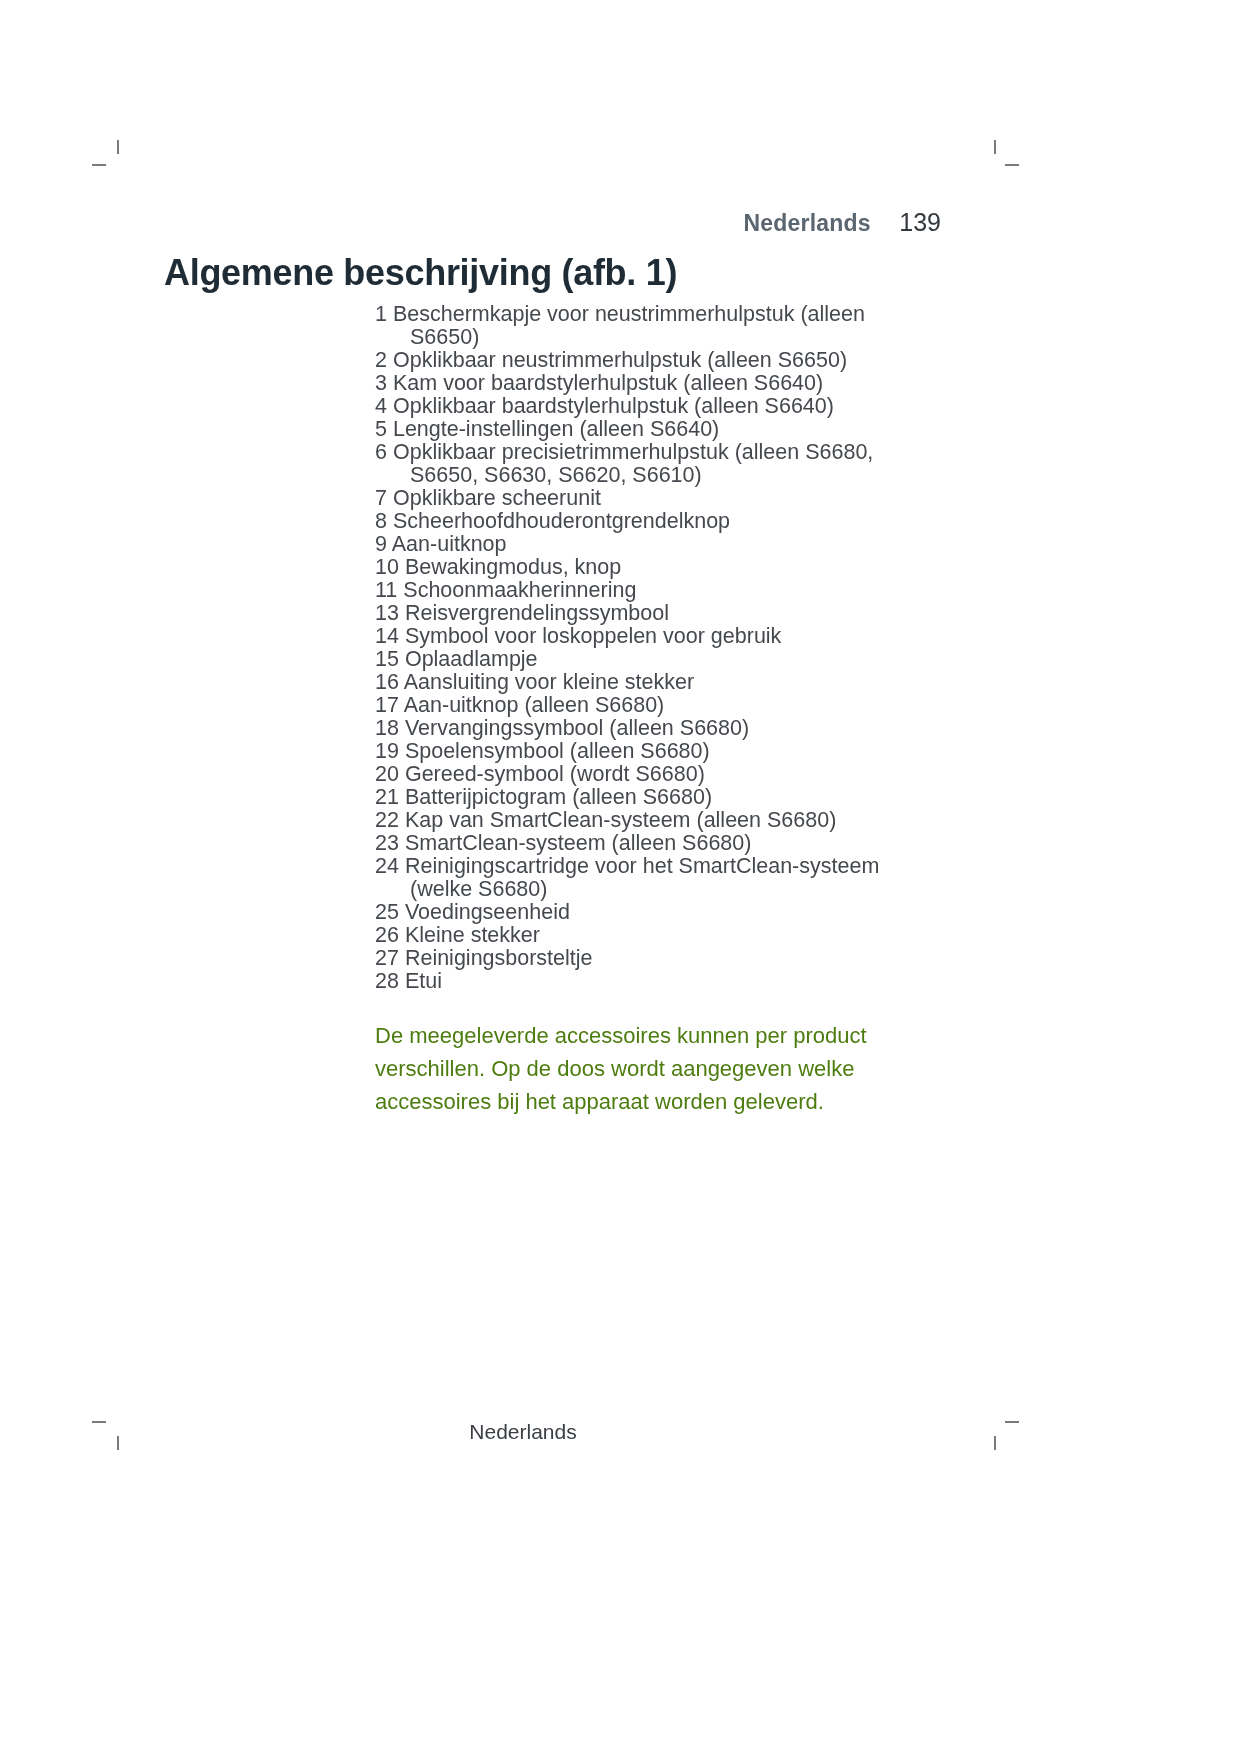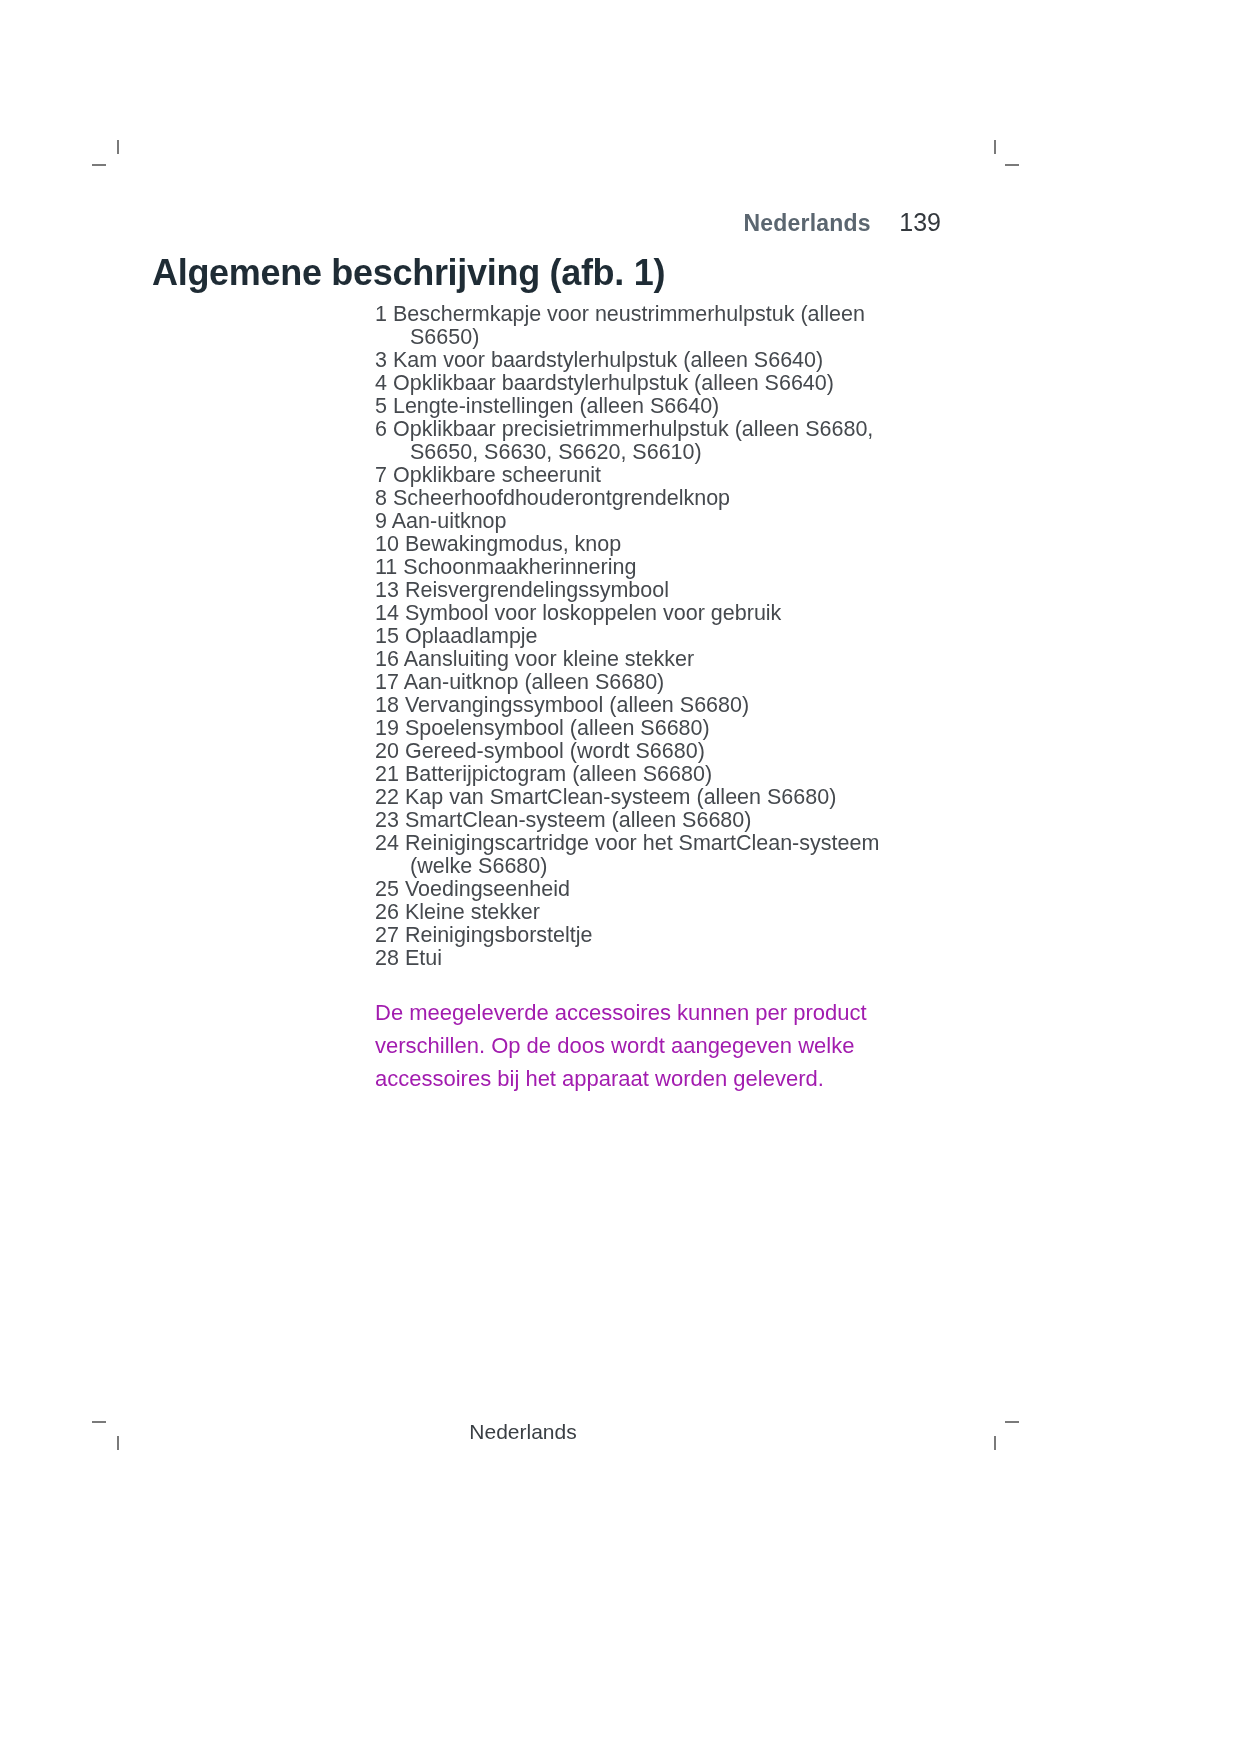--- a/index.html
+++ b/index.html
@@ -38,21 +38,21 @@
   .header-row .page-number {
     font-size: 25px;
     color: #33383d;
     margin-left: 24px;
     font-weight: normal;
   }
 
   h1.page-title {
     position: absolute;
     top: 252px;
-    left: 152px;
+    left: 164px;
     margin: 0;
     font-size: 36px;
     font-weight: bold;
     color: #1f2c35;
     letter-spacing: -0.3px;
   }
 
   .content {
     position: absolute;
     top: 303px;
@@ -70,21 +70,21 @@
   ol.description-list li {
     padding-left: 35px;
     text-indent: -35px;
     margin: 0;
   }
 
   .body-paragraph {
     margin: 26px 0 0 0;
     font-size: 22px;
     line-height: 33px;
-    color: #a21caf;
+    color: #4d7c0f;
   }
 
   .footer-row {
     position: absolute;
     top: 1420px;
     left: 168px;
     width: 710px;
     text-align: center;
     font-size: 21px;
     color: #3a3f44;
@@ -106,20 +106,21 @@
   <span class="section-label">Nederlands</span>
   <span class="page-number">139</span>
 </div>
 
 <h1 class="page-title">Algemene beschrijving (afb. 1)</h1>
 
 <div class="content">
   <ol class="description-list">
   <li><span>1</span> <span>Beschermkapje voor neustrimmerhulpstuk (alleen S6650)</span></li>
 
+  <li><span>2</span> <span>Opklikbaar neustrimmerhulpstuk (alleen S6650)</span></li>
 
   <li><span>3</span> <span>Kam voor baardstylerhulpstuk (alleen S6640)</span></li>
 
   <li><span>4</span> <span>Opklikbaar baardstylerhulpstuk (alleen S6640)</span></li>
 
   <li><span>5</span> <span>Lengte-instellingen (alleen S6640)</span></li>
 
   <li><span>6</span> <span>Opklikbaar precisietrimmerhulpstuk (alleen S6680, S6650, S6630, S6620, S6610)</span></li>
 
   <li><span>7</span> <span>Opklikbare scheerunit</span></li>

